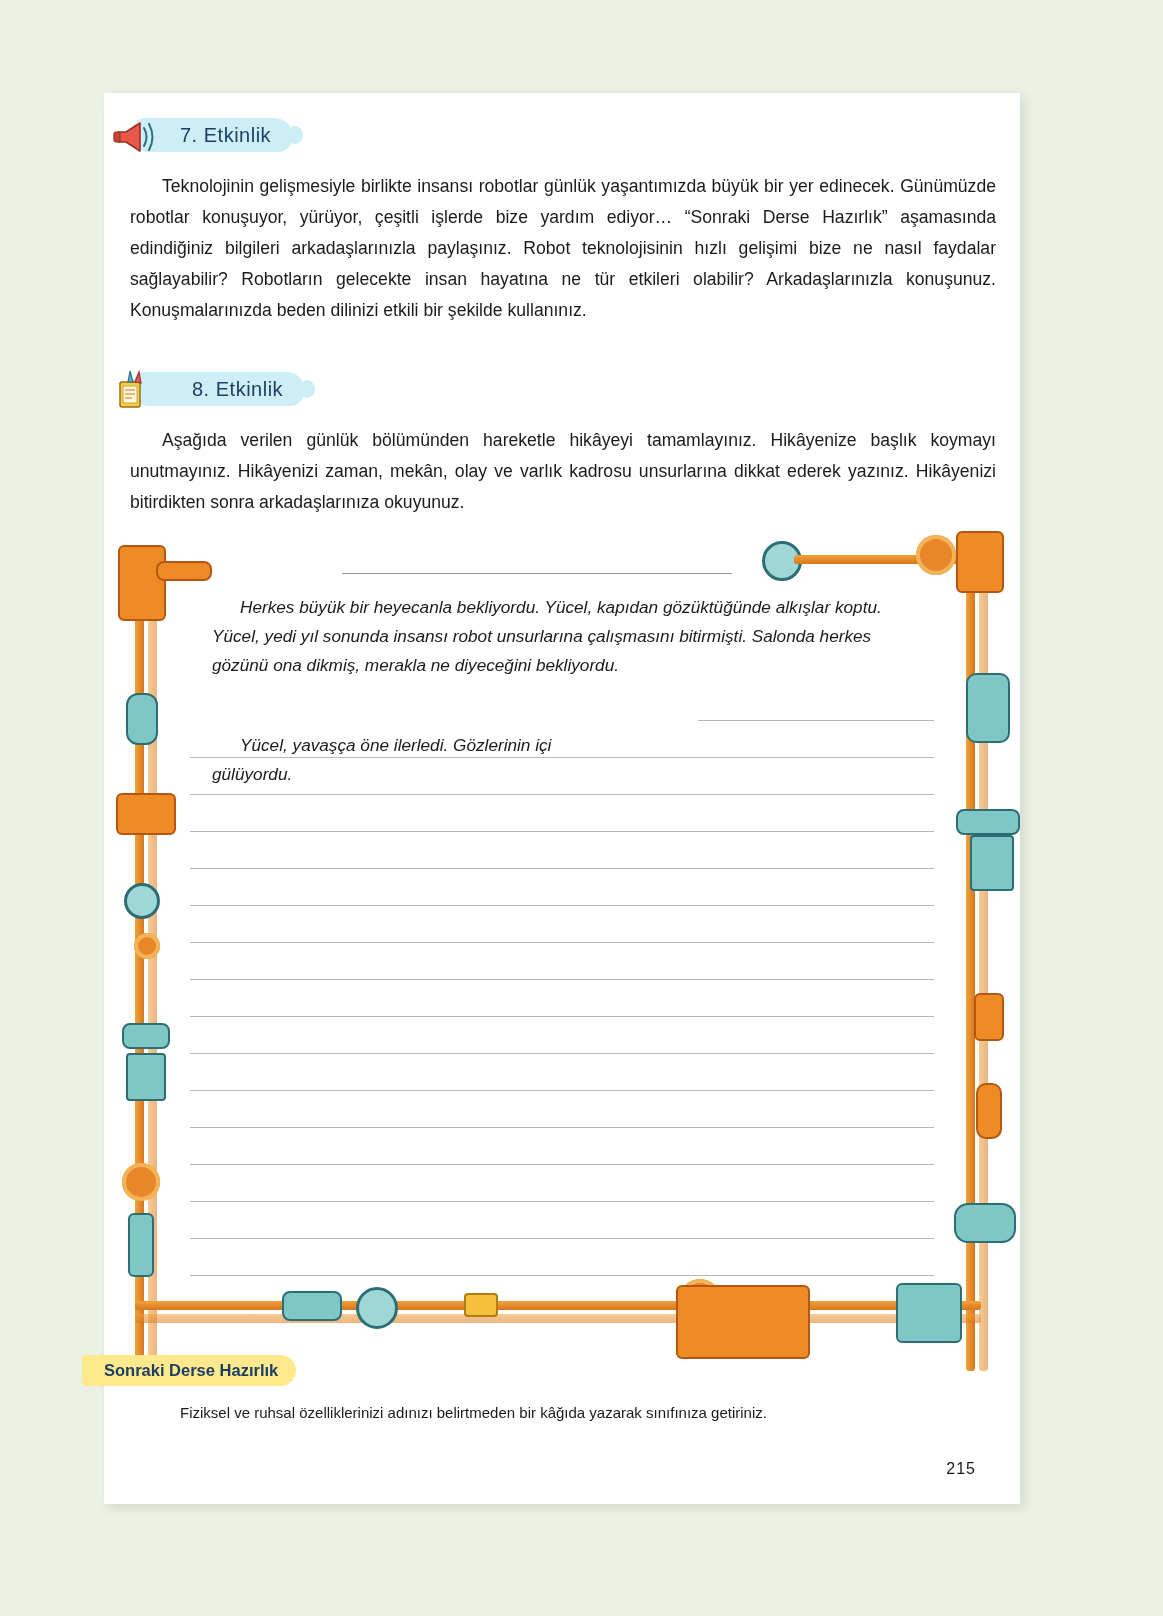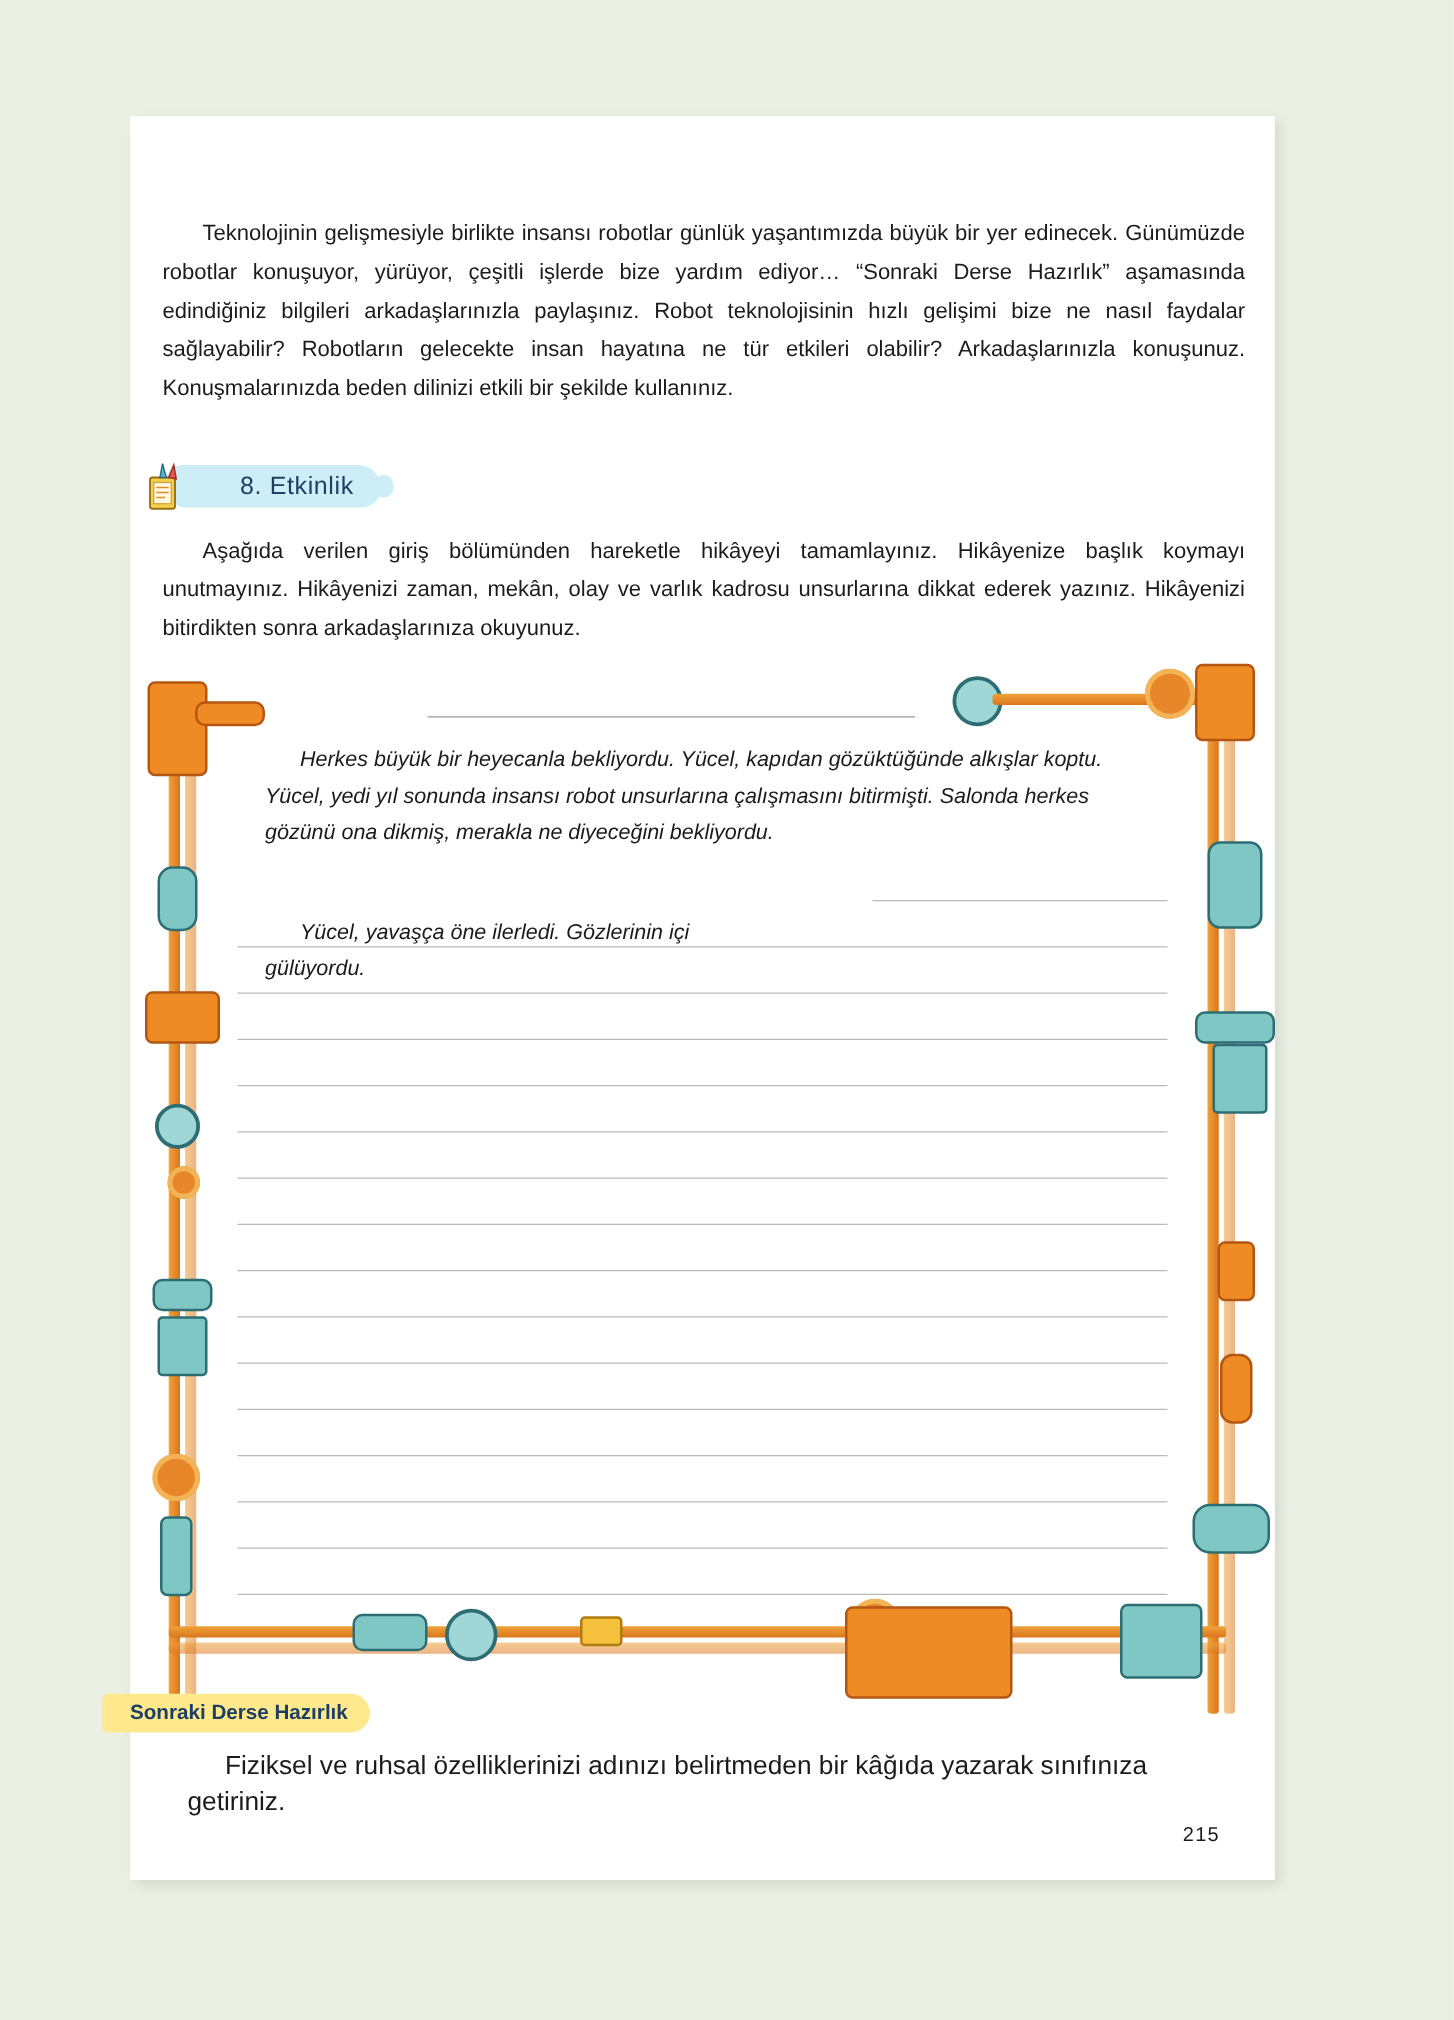--- a/index.html
+++ b/index.html
@@ -103,21 +103,21 @@
     border-radius: 4px 16px 16px 4px;
     font-weight: bold;
     font-size: 16.5px;
     color: #1d3f64;
   }
   .next-text {
     position: absolute;
     left: 46px;
     top: 1305px;
     width: 830px;
-    font-size: 21px;
+    font-size: 15px;
     line-height: 29px;
     color: #1b1b1b;
     text-indent: 30px;
   }
   .page-number {
     position: absolute;
     right: 44px;
     bottom: 26px;
     font-size: 16px;
     color: #1b1b1b;
@@ -162,41 +162,54 @@
     border-radius: 50%;
     background: #9fd7d7;
     border: 3px solid #2c6e74;
   }
 </style>
 </head>
 <body>
 
 <div class="page">
 
+  <div class="activity-head" style="left:28px; top:18px;">
+    <div class="act-bubble">
+      <span class="act-icon">
+        <svg viewBox="0 0 46 42" width="46" height="42">
+          <path d="M8 18 L8 28 L16 28 L30 37 L30 9 L16 18 Z" fill="#e8584a" stroke="#9e2f24" stroke-width="1.6" stroke-linejoin="round"></path>
+          <rect x="4" y="18" width="6" height="10" rx="2" fill="#c94437" stroke="#9e2f24" stroke-width="1.2"></rect>
+          <path d="M34 14 Q39 23 34 32" fill="none" stroke="#2a6e86" stroke-width="2" stroke-linecap="round"></path>
+          <path d="M39 10 Q46 23 39 36" fill="none" stroke="#2a6e86" stroke-width="2" stroke-linecap="round"></path>
+        </svg>
+      </span>
+      <span class="act-label" style="margin-left:34px;">7. Etkinlik</span>
+    </div>
+  </div>
 
   <div class="para" style="left:26px; top:78px; width:866px;">Teknolojinin gelişmesiyle birlikte insansı robotlar günlük yaşantımızda büyük bir yer edinecek. Günümüzde robotlar konuşuyor, yürüyor, çeşitli işlerde bize yardım ediyor… “Sonraki Derse Hazırlık” aşamasında edindiğiniz bilgileri arkadaşlarınızla paylaşınız. Robot teknolojisinin hızlı gelişimi bize ne nasıl faydalar sağlayabilir? Robotların gelecekte insan hayatına ne tür etkileri olabilir? Arkadaşlarınızla konuşunuz. Konuşmalarınızda beden dilinizi etkili bir şekilde kullanınız.</div>
 
   <div class="activity-head" style="left:28px; top:272px;">
     <div class="act-bubble">
       <span class="act-icon">
         <svg viewBox="0 0 46 42" width="46" height="42">
           <rect x="10" y="14" width="20" height="25" rx="2" fill="#f4d04a" stroke="#9a6d14" stroke-width="1.5"></rect>
           <rect x="13" y="18" width="14" height="17" fill="#fff8e0" stroke="#c9a43a" stroke-width="1"></rect>
           <line x1="15" y1="22" x2="25" y2="22" stroke="#d98b31" stroke-width="1.2"></line>
           <line x1="15" y1="26" x2="25" y2="26" stroke="#d98b31" stroke-width="1.2"></line>
           <line x1="15" y1="30" x2="22" y2="30" stroke="#d98b31" stroke-width="1.2"></line>
           <path d="M18 14 L20 3 L23 14 Z" fill="#5fb7c4" stroke="#2a6e86" stroke-width="1.2"></path>
           <path d="M25 14 L29 4 L31 15 Z" fill="#e8584a" stroke="#9e2f24" stroke-width="1.2"></path>
         </svg>
       </span>
       <span class="act-label" style="margin-left:46px;">8. Etkinlik</span>
     </div>
   </div>
 
-  <div class="para" style="left:26px; top:332px; width:866px;">Aşağıda verilen giriş bölümünden hareketle hikâyeyi tamamlayınız. Hikâyenize başlık koymayı unutmayınız. Hikâyenizi zaman, mekân, olay ve varlık kadrosu unsurlarına dikkat ederek yazınız. Hikâyenizi bitirdikten sonra arkadaşlarınıza okuyunuz.</div>
+  <div class="para" style="left:26px; top:332px; width:866px;">Aşağıda verilen günlük bölümünden hareketle hikâyeyi tamamlayınız. Hikâyenize başlık koymayı unutmayınız. Hikâyenizi zaman, mekân, olay ve varlık kadrosu unsurlarına dikkat ederek yazınız. Hikâyenizi bitirdikten sonra arkadaşlarınıza okuyunuz.</div>
 
   <div>
 
     <div class="pipe pipe-v" style="left:31px; top:468px; height:808px;"></div>
     <div class="pipe pipe-v" style="left:44px; top:468px; height:808px; opacity:.55;"></div>
 
     <div class="pipe pipe-v" style="left:862px; top:448px; height:830px;"></div>
     <div class="pipe pipe-v" style="left:875px; top:448px; height:830px; opacity:.55;"></div>
 
     <div class="pipe" style="left:31px; top:1208px; width:846px; height:9px;"></div>

